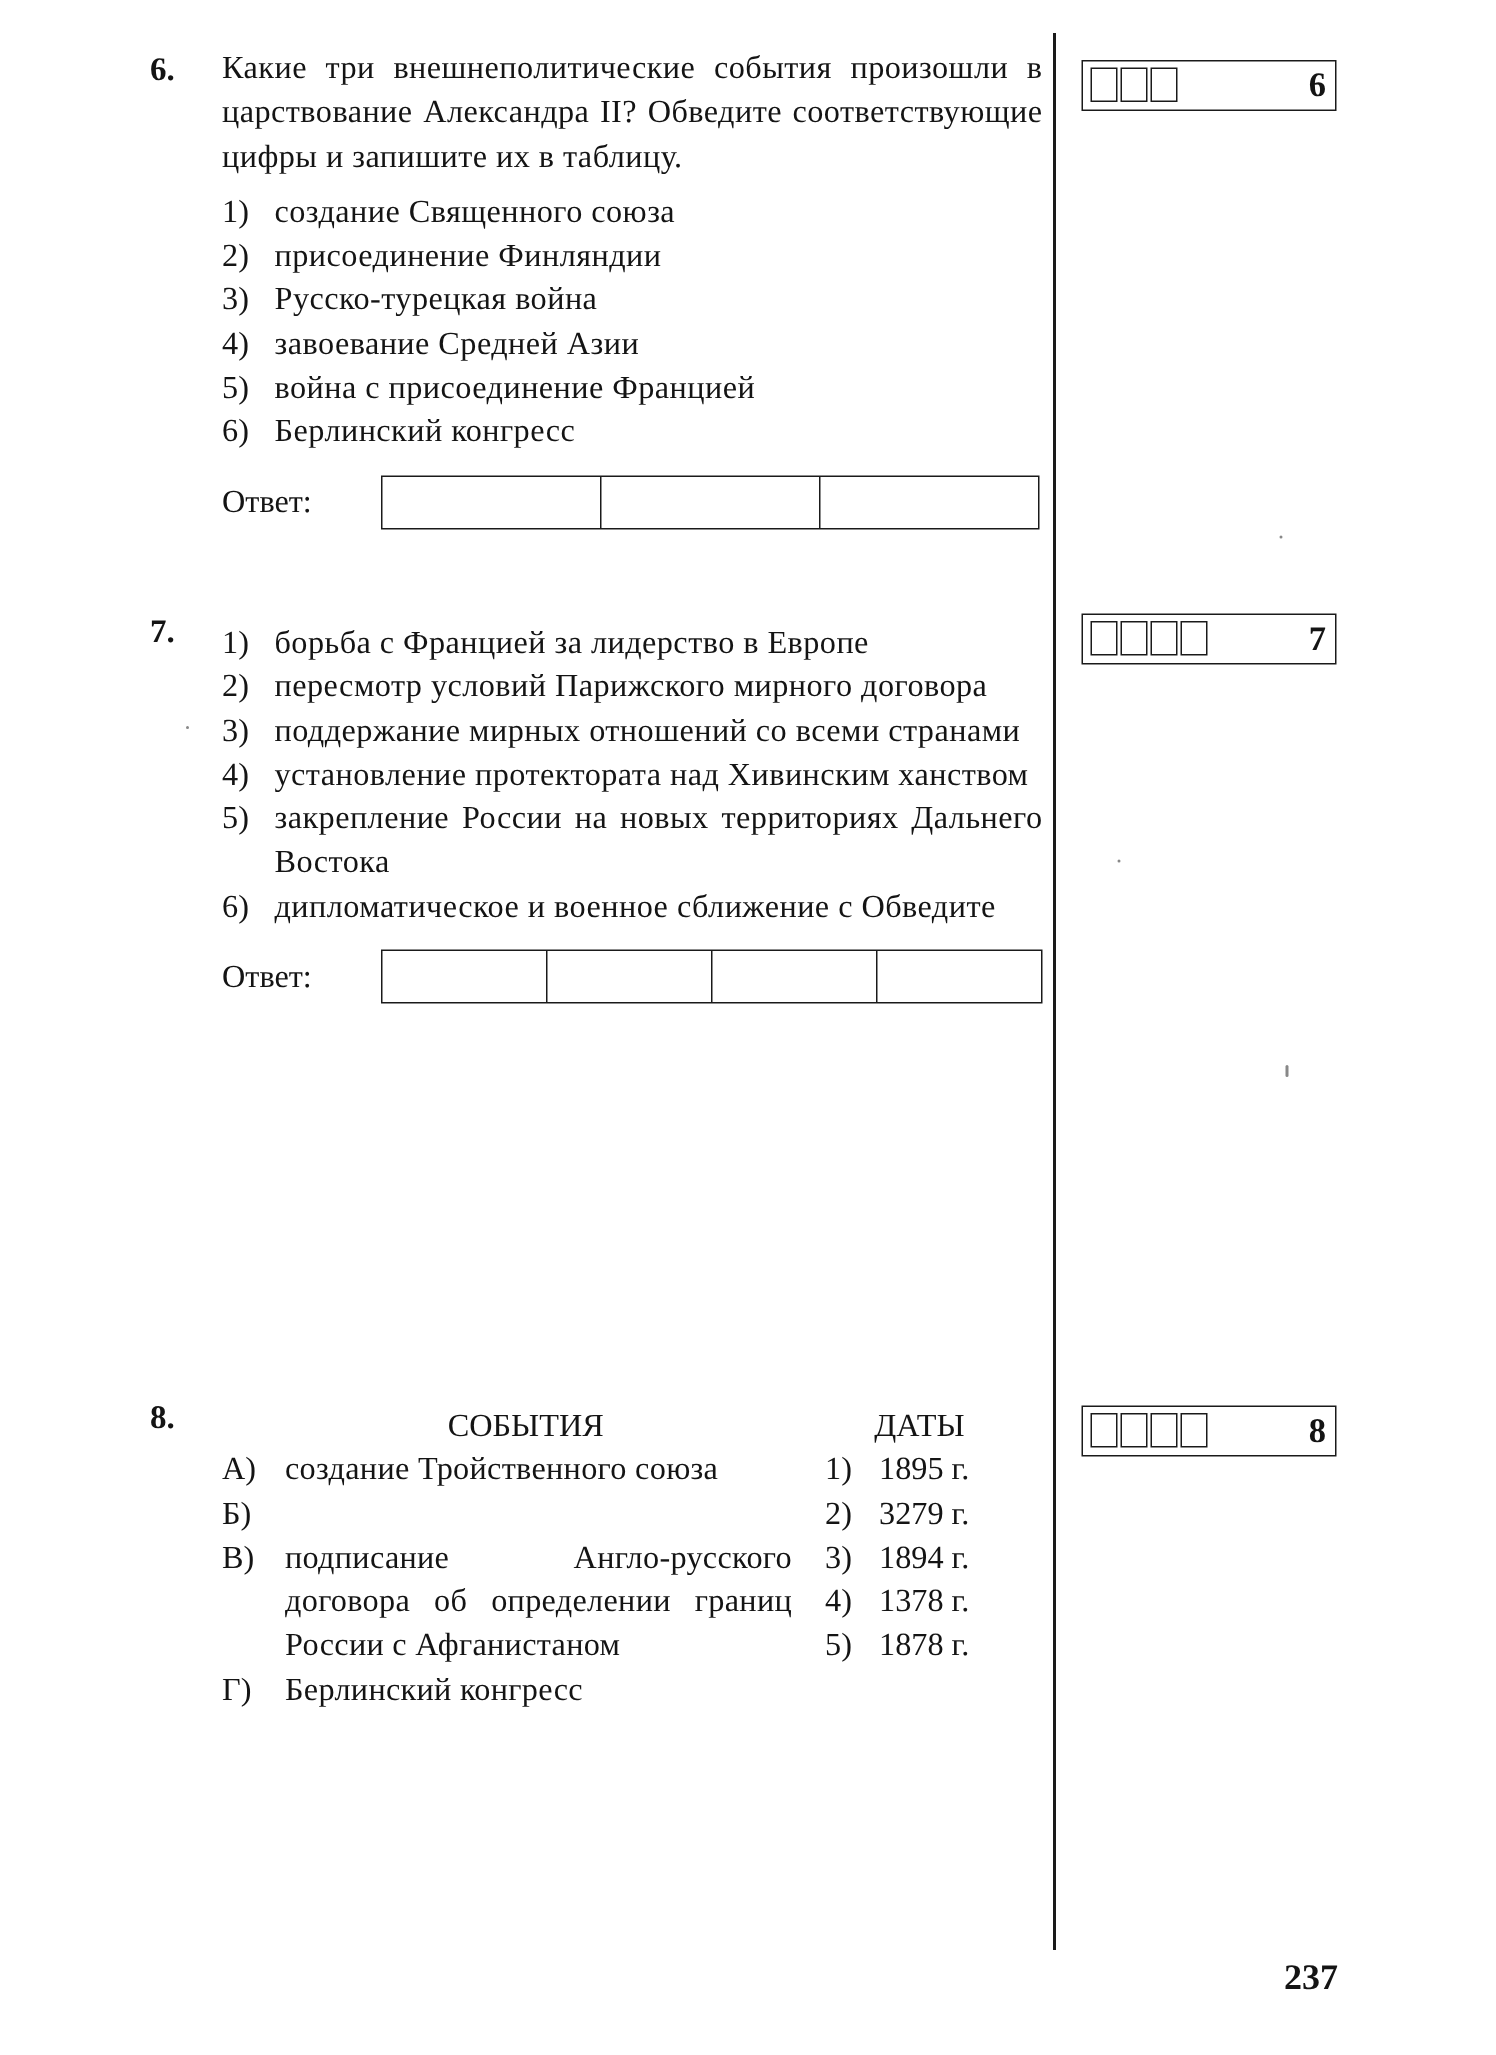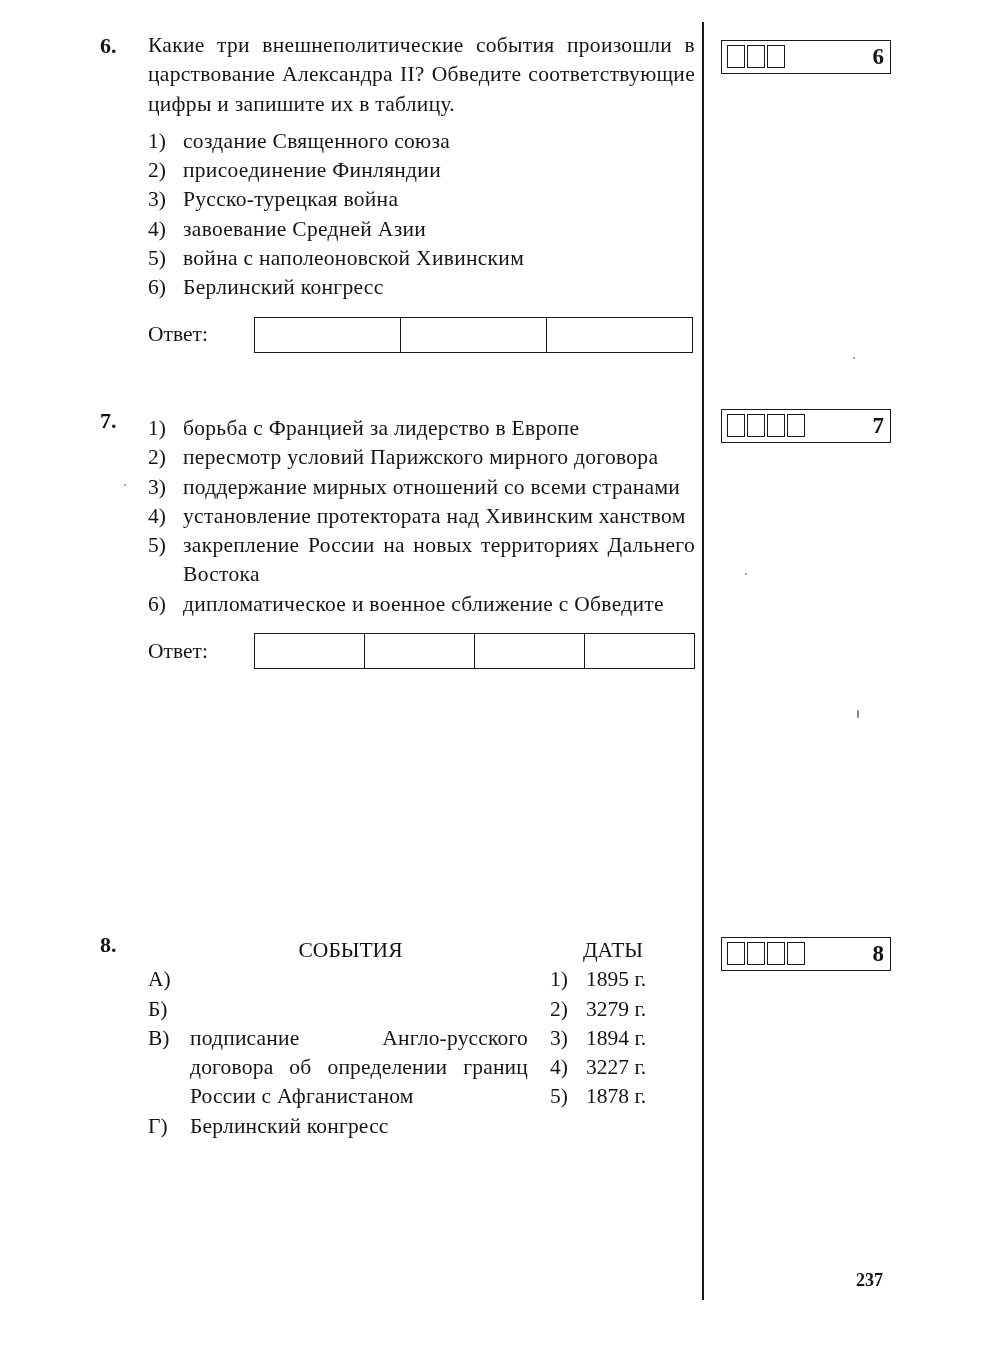--- a/index.html
+++ b/index.html
@@ -56,22 +56,22 @@
     .match-cols { display: flex; }
     .events-col { width: 380px; }
     .event { display: flex; }
     .event-letter { width: 42px; flex: none; }
     .event-text { flex: 1; text-align: justify; letter-spacing: 0.2px; }
     .dates-col { margin-left: 22px; }
     .date { display: flex; }
     .date-num { width: 36px; }
 
     .page-number {
-      position: absolute; left: 856px; top: 1270px;
-      font-weight: bold; font-size: 18px;
+      position: absolute; left: 856px; top: 1306px;
+      font-weight: bold; font-size: 24px;
     }
     .speck { position: absolute; background: #888; border-radius: 50%; }
   </style>
 </head>
 <body>
 
 <div class="page">
 
   <div class="divider-line"></div>
 
@@ -90,21 +90,21 @@
       <div class="option">
           <span class="option-num">3)</span>
           <span class="option-text">Русско-турецкая война</span>
         </div>
       <div class="option">
           <span class="option-num">4)</span>
           <span class="option-text">завоевание Средней Азии</span>
         </div>
       <div class="option">
           <span class="option-num">5)</span>
-          <span class="option-text">война с наполеоновской Хивинским</span>
+          <span class="option-text">война с присоединение Францией</span>
         </div>
       <div class="option">
           <span class="option-num">6)</span>
           <span class="option-text">Берлинский конгресс</span>
         </div>
     </div>
     <div class="answer-row">
       <span class="answer-label">Ответ:</span>
       <div class="answer-table">
         <div class="answer-cell" style="width:145px;"></div>
@@ -176,20 +176,21 @@
     <div class="task-number">8.</div>
     <div class="match-table">
       <div class="match-headers">
         <div class="match-head-events" style="width:405px;">СОБЫТИЯ</div>
         <div class="match-head-dates">ДАТЫ</div>
       </div>
       <div class="match-cols">
         <div class="events-col">
           <div class="event">
               <span class="event-letter">А)</span>
+              <span class="event-text">создание Тройственного союза</span>
             </div>
           <div class="event">
               <span class="event-letter">Б)</span>
             </div>
           <div class="event">
               <span class="event-letter">В)</span>
               <span class="event-text">подписание Англо-русского договора об определении границ России с Афганистаном</span>
             </div>
           <div class="event">
               <span class="event-letter">Г)</span>
@@ -204,21 +205,21 @@
           <div class="date">
               <span class="date-num">2)</span>
               <span>3279 г.</span>
             </div>
           <div class="date">
               <span class="date-num">3)</span>
               <span>1894 г.</span>
             </div>
           <div class="date">
               <span class="date-num">4)</span>
-              <span>3227 г.</span>
+              <span>1378 г.</span>
             </div>
           <div class="date">
               <span class="date-num">5)</span>
               <span>1878 г.</span>
             </div>
         </div>
       </div>
     </div>
   </div>
 

